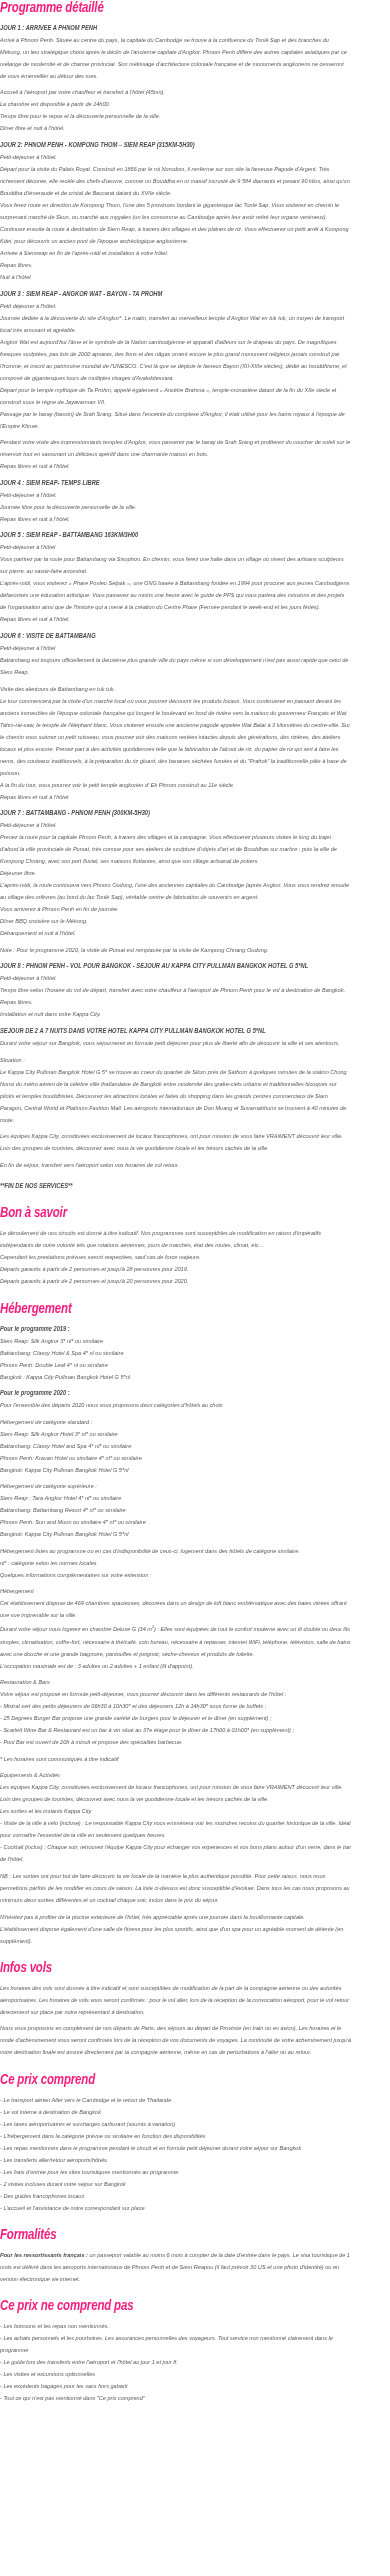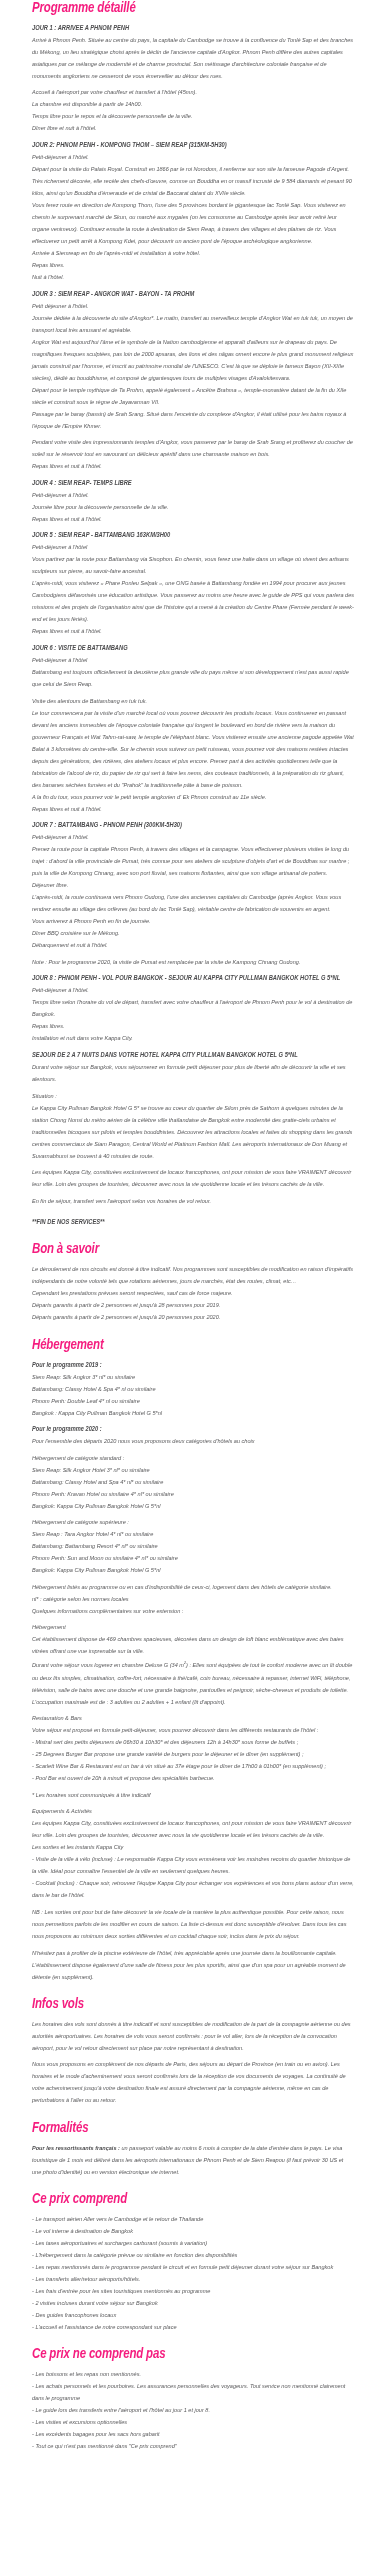--- a/index.html
+++ b/index.html
@@ -25,21 +25,20 @@
     font-style: italic;
     color: #f51d7f;
     margin: 0 0 7.2px 0;
     letter-spacing: -0.2px;
     font-stretch: condensed;
     transform: scaleX(0.82);
     transform-origin: left center;
   }
   .block {
     margin: 0 0 0 0;
-    padding-left: 32px;
   }
   .spacer-lg { height: 13.4px; }
   .spacer-sm { height: 4.6px; }
   p.line {
     font-size: 6.2px;
     line-height: 12px;
     font-style: italic;
     margin: 0;
     color: #58585a;
     font-stretch: condensed;
@@ -214,42 +213,42 @@
       <div class="spacer-sm"></div>
       <p class="line">N'hésitez pas à profiter de la piscine extérieure de l'hôtel, très appréciable après une journée dans la bouillonnante capitale.</p>
       <p class="line">L'établissement dispose également d'une salle de fitness pour les plus sportifs, ainsi que d'un spa pour un agréable moment de détente (en supplément).</p>
     </div>
     <div class="block">
       <div class="spacer-lg"></div>
       <h1 class="section-title">Infos vols</h1>
       <p class="line">Les horaires des vols sont donnés à titre indicatif et sont susceptibles de modification de la part de la compagnie aérienne ou des autorités aéroportuaires. Les horaires de vols vous seront confirmés : pour le vol aller, lors de la réception de la convocation aéroport, pour le vol retour directement sur place par notre représentant à destination.</p>
       <div class="spacer-sm"></div>
       <p class="line">Nous vous proposons en complément de nos départs de Paris, des séjours au départ de Province (en train ou en avion). Les horaires et le mode d'acheminement vous seront confirmés lors de la réception de vos documents de voyages. La continuité de votre acheminement jusqu'à votre destination finale est assuré directement par la compagnie aérienne, même en cas de perturbations à l'aller ou au retour.</p>
-    </div>
-    <div class="block">
-      <div class="spacer-lg"></div>
-      <h1 class="section-title">Formalités</h1>
-      <p class="line has-bold"><b>Pour les ressortissants français :</b> un passeport valable au moins 6 mois à compter de la date d'entrée dans le pays. Le visa touristique de 1 mois est délivré dans les aéroports internationaux de Phnom Penh et de Siem Reapou (il faut prévoir 30 US et une photo d'identité) ou en version électronique vie internet.</p>
     </div>
     <div class="block">
       <div class="spacer-lg"></div>
       <h1 class="section-title">Ce prix comprend</h1>
       <p class="line">- Le transport aérien Aller vers le Cambodge et le retour de Thailande</p>
       <p class="line">- Le vol interne à destination de Bangkok</p>
       <p class="line">- Les taxes aéroportuaires et surcharges carburant (soumis à variation)</p>
       <p class="line">- L'hébergement dans la catégorie prévue ou similaire en fonction des disponibilités</p>
       <p class="line">- Les repas mentionnés dans le programme pendant le circuit et en formule petit déjeuner durant votre séjour sur Bangkok</p>
       <p class="line">- Les transferts aller/retour aéroports/hôtels.</p>
       <p class="line">- Les frais d'entrée pour les sites touristiques mentionnés au programme</p>
       <p class="line">- 2 visites incluses durant votre séjour sur Bangkok</p>
       <p class="line">- Des guides francophones locaux</p>
       <p class="line">- L'accueil et l'assistance de notre correspondant sur place</p>
     </div>
     <div class="block">
       <div class="spacer-lg"></div>
+      <h1 class="section-title">Formalités</h1>
+      <p class="line has-bold"><b>Pour les ressortissants français :</b> un passeport valable au moins 6 mois à compter de la date d'entrée dans le pays. Le visa touristique de 1 mois est délivré dans les aéroports internationaux de Phnom Penh et de Siem Reapou (il faut prévoir 30 US et une photo d'identité) ou en version électronique vie internet.</p>
+    </div>
+    <div class="block">
+      <div class="spacer-lg"></div>
       <h1 class="section-title">Ce prix ne comprend pas</h1>
       <p class="line">- Les boissons et les repas non mentionnés.</p>
       <p class="line">- Les achats personnels et les pourboires. Les assurances personnelles des voyageurs. Tout service non mentionné clairement dans le programme</p>
       <p class="line">- Le guide lors des transferts entre l'aéroport et l'hôtel au jour 1 et jour 8.</p>
       <p class="line">- Les visites et excursions optionnelles</p>
       <p class="line">- Les excédents bagages pour les sacs hors gabarit</p>
       <p class="line">- Tout ce qui n'est pas mentionné dans "Ce prix comprend"</p>
     </div>
   </div>
 

